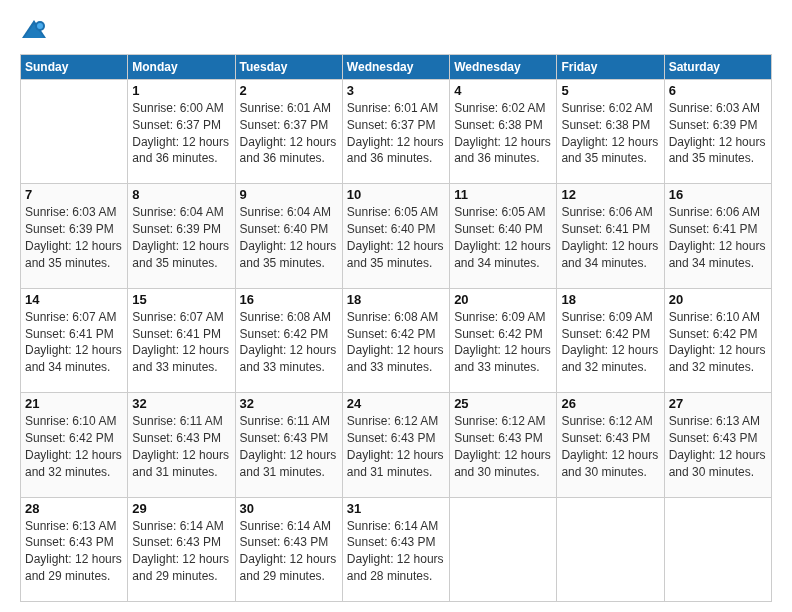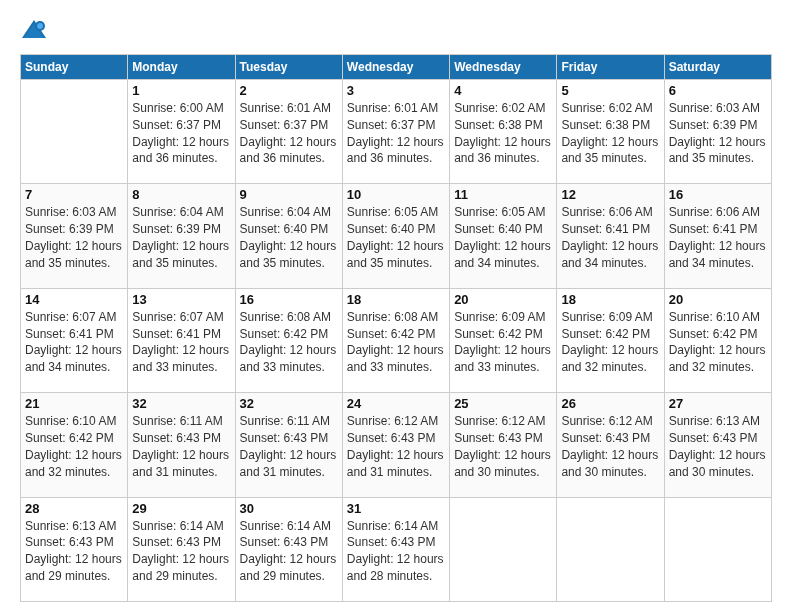--- a/index.html
+++ b/index.html
@@ -200,21 +200,21 @@
             <span class="day-num">16</span>
             <div class="day-info">Sunrise: 6:06 AM<br>Sunset: 6:41 PM<br>Daylight: 12 hours and 34 minutes.</div>
           </td>
         </tr>
         <tr>
           <td>
             <span class="day-num">14</span>
             <div class="day-info">Sunrise: 6:07 AM<br>Sunset: 6:41 PM<br>Daylight: 12 hours and 34 minutes.</div>
           </td>
           <td>
-            <span class="day-num">13</span>
+            <span class="day-num">15</span>
             <div class="day-info">Sunrise: 6:07 AM<br>Sunset: 6:41 PM<br>Daylight: 12 hours and 33 minutes.</div>
           </td>
           <td>
             <span class="day-num">16</span>
             <div class="day-info">Sunrise: 6:08 AM<br>Sunset: 6:42 PM<br>Daylight: 12 hours and 33 minutes.</div>
           </td>
           <td>
             <span class="day-num">18</span>
             <div class="day-info">Sunrise: 6:08 AM<br>Sunset: 6:42 PM<br>Daylight: 12 hours and 33 minutes.</div>
           </td>

